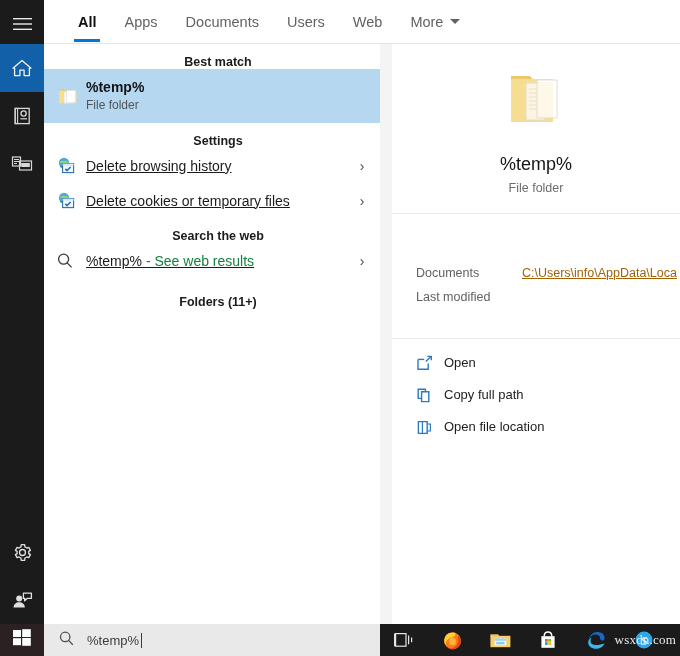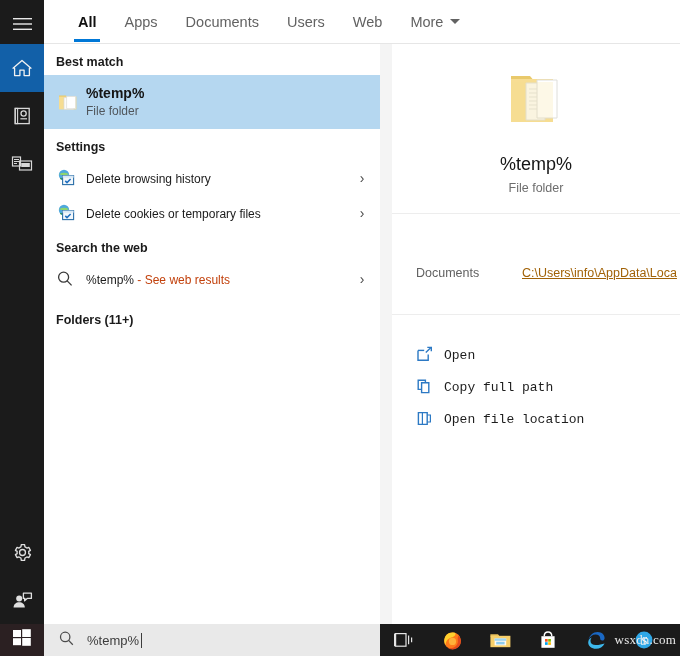--- a/index.html
+++ b/index.html
@@ -95,21 +95,22 @@
     left: 44px; top: 44px;
     width: 336px; height: 580px;
     background: #ffffff;
     overflow: hidden;
     z-index: 3;
   }
   .sect-header {
     font-size: 12.5px;
     font-weight: bold;
     color: #1b1b1b;
-    padding: 11px 0 6px 12px;
+    padding: 11px 0 0 12px;
+    text-align: center;
   }
   .row {
     display: flex;
     align-items: center;
     height: 35px;
     padding: 0 10px 0 12px;
     cursor: default;
   }
   .row.best {
     height: 54px;
@@ -128,25 +129,26 @@
     color: #141414;
     line-height: 17px;
   }
   .best-sub {
     font-size: 12px;
     color: #50565c;
     line-height: 16px;
     margin-top: 1px;
   }
   .row-label {
-    font-size: 12px;
+    font-size: 14px;
     color: #1b1b1b;
     white-space: nowrap;
-  }
-  .row-label .muted { color: #c2410c; }
+    text-decoration: underline;
+  }
+  .row-label .muted { color: #15803d; }
   .chev {
     width: 16px;
     font-size: 14px;
     color: #4a4a4a;
     text-align: center;
     line-height: 1;
   }
   .gap-sm { height: 6px; }
 
   
@@ -196,25 +198,24 @@
   }
   .meta-val-link {
     color: #a16207;
     text-decoration: underline;
     white-space: nowrap;
     margin-top: 42px;
   }
   .meta-spacer { height: 16px; }
   .act-row {
     display: flex;
-    align-items: flex-end;
+    align-items: flex-start;
     height: 32px;
     padding-left: 24px;
     cursor: default;
-    font-family: Liberation Mono, monospace;
   }
   .act-ico {
     width: 28px; min-width: 28px;
     display: flex; align-items: center;
   }
   .act-label {
     font-size: 13px;
     color: #1d1d1d;
   }
 
@@ -474,20 +475,24 @@
       <div id="hero-sub">File folder</div>
     </div>
 
     <div class="pv-divider"></div>
 
     <div class="meta-row">
       <div class="meta-key">Documents</div>
       <div class="meta-val-link">C:\Users\info\AppData\Loca</div>
     </div>
 
+    <div class="meta-row">
+      <div class="meta-key">Last modified</div>
+      <div class="meta-val"></div>
+    </div>
 
     <div class="meta-spacer"></div>
     <div class="pv-divider"></div>
     <div class="meta-spacer"></div>
 
     <div class="act-row">
       <div class="act-ico">
         <svg width="17" height="17" viewBox="0 0 17 17">
           <path d="M2 4.4 L2 14.2 L12.2 14.2 L12.2 8.4" fill="none" stroke="#2c79c4" stroke-width="1.4"></path>
           <path d="M2 4.4 L8.2 4.4" fill="none" stroke="#2c79c4" stroke-width="1.4"></path>

